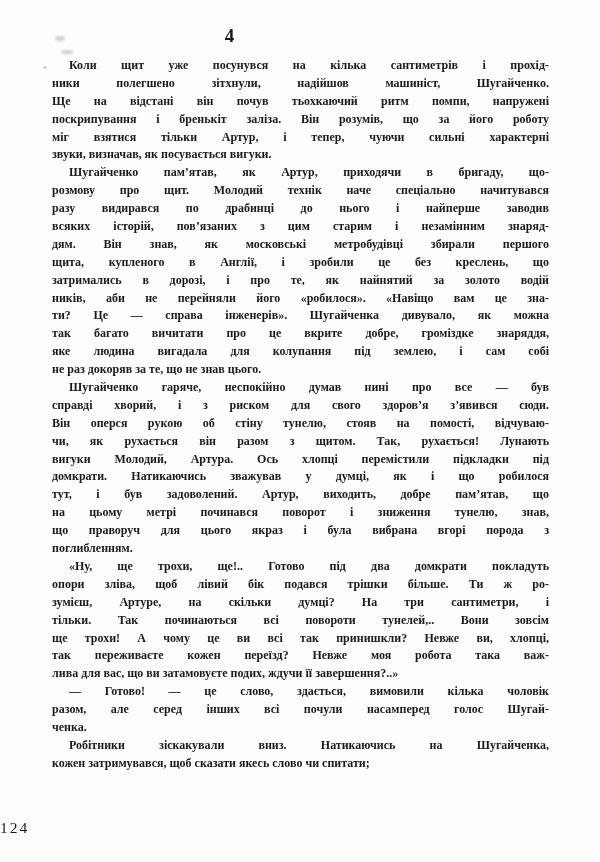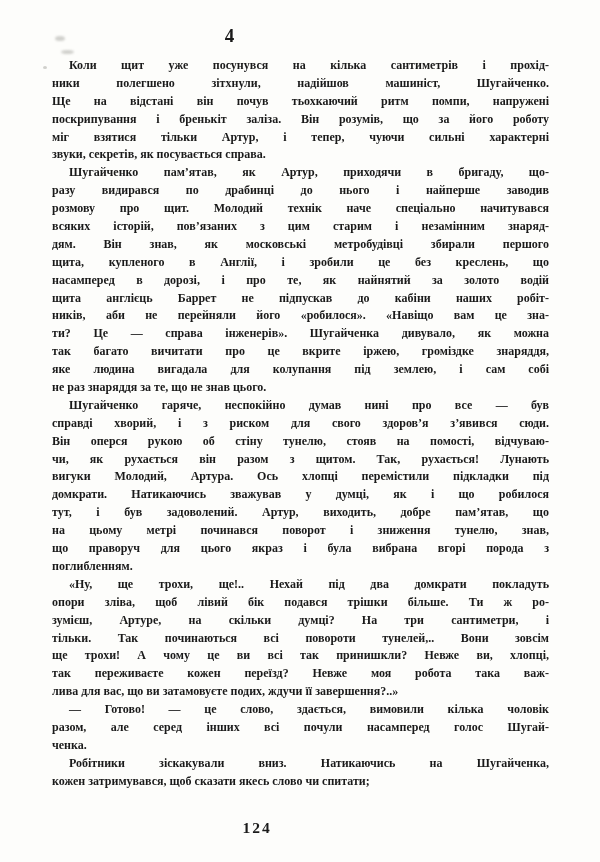--- a/index.html
+++ b/index.html
@@ -42,25 +42,24 @@
     text-align-last: justify;
     white-space: normal;
   }
   .line.indent { text-indent: 17px; }
   .line.para-end { text-align-last: left; }
   .page-number {
     position: absolute;
     top: 819px;
     left: 0;
     width: 472px;           
-    text-align: center;
+    text-align: left;
     font-size: 15.5px;
-    font-weight: bold;
+    font-weight: normal;
     letter-spacing: 2px;
-    margin-left: 21px;
   }
   
   .scan-speck {
     position: absolute;
     background: #9a9a94;
     opacity: 0.45;
     border-radius: 50%;
     filter: blur(1px);
   }
   .speck-1 { left: 55px; top: 36px; width: 10px; height: 5px; }
@@ -76,45 +75,44 @@
   <div class="scan-speck speck-3"></div>
 
   <div class="chapter-number">4</div>
 
   <div class="text-block">
       <div class="line indent">Коли щит уже посунувся на кілька сантиметрів і прохід-</div>
       <div class="line">ники полегшено зітхнули, надійшов машиніст, Шугайченко.</div>
       <div class="line">Ще на відстані він почув тьохкаючий ритм помпи, напружені</div>
       <div class="line">поскрипування і бренькіт заліза. Він розумів, що за його роботу</div>
       <div class="line">міг взятися тільки Артур, і тепер, чуючи сильні характерні</div>
-      <div class="line para-end">звуки, секретів, як посувається справа.</div>
+      <div class="line para-end">звуки, визначав, як посувається вигуки.</div>
       <div class="line indent">Шугайченко пам’ятав, як Артур, приходячи в бригаду, що-</div>
+      <div class="line">розмову про щит. Молодий технік наче спеціально начитувався</div>
       <div class="line">разу видирався по драбинці до нього і найперше заводив</div>
-      <div class="line">розмову про щит. Молодий технік наче спеціально начитувався</div>
       <div class="line">всяких історій, пов’язаних з цим старим і незамінним знаряд-</div>
       <div class="line">дям. Він знав, як московські метробудівці збирали першого</div>
       <div class="line">щита, купленого в Англії, і зробили це без креслень, що</div>
-      <div class="line">насамперед в дорозі, і про те, як найнятий за золото водій</div>
-      <div class="line">щита англієць Баррет не підпускав до кабіни наших робіт-</div>
+      <div class="line">затримались в дорозі, і про те, як найнятий за золото водій</div>
       <div class="line">ників, аби не перейняли його «робилося». «Навіщо вам це зна-</div>
       <div class="line">ти? Це — справа інженерів». Шугайченка дивувало, як можна</div>
-      <div class="line">так багато вичитати про це вкрите іржею, громіздке знаряддя,</div>
+      <div class="line">так багато вичитати про це вкрите добре, громіздке знаряддя,</div>
       <div class="line">яке людина вигадала для колупання під землею, і сам собі</div>
-      <div class="line para-end">не раз знаряддя за те, що не знав цього.</div>
+      <div class="line para-end">не раз докоряв за те, що не знав цього.</div>
       <div class="line indent">Шугайченко гаряче, неспокійно думав нині про все — був</div>
       <div class="line">справді хворий, і з риском для свого здоров’я з’явився сюди.</div>
       <div class="line">Він оперся рукою об стіну тунелю, стояв на помості, відчуваю-</div>
       <div class="line">чи, як рухається він разом з щитом. Так, рухається! Лунають</div>
       <div class="line">вигуки Молодий, Артура. Ось хлопці перемістили підкладки під</div>
       <div class="line">домкрати. Натикаючись зважував у думці, як і що робилося</div>
       <div class="line">тут, і був задоволений. Артур, виходить, добре пам’ятав, що</div>
       <div class="line">на цьому метрі починався поворот і зниження тунелю, знав,</div>
       <div class="line">що праворуч для цього якраз і була вибрана вгорі порода з</div>
       <div class="line para-end">поглибленням.</div>
-      <div class="line indent">«Ну, ще трохи, ще!.. Нехай під два домкрати покладуть</div>
+      <div class="line indent">«Ну, ще трохи, ще!.. Готово під два домкрати покладуть</div>
       <div class="line">опори зліва, щоб лівий бік подався трішки більше. Ти ж ро-</div>
       <div class="line">зумієш, Артуре, на скільки думці? На три сантиметри, і</div>
       <div class="line">тільки. Так починаються всі повороти тунелей,.. Вони зовсім</div>
       <div class="line">ще трохи! А чому це ви всі так принишкли? Невже ви, хлопці,</div>
       <div class="line">так переживаєте кожен переїзд? Невже моя робота така важ-</div>
       <div class="line para-end">лива для вас, що ви затамовуєте подих, ждучи її завершення?..»</div>
       <div class="line indent">— Готово! — це слово, здається, вимовили кілька чоловік</div>
       <div class="line">разом, але серед інших всі почули насамперед голос Шугай-</div>
       <div class="line para-end">ченка.</div>
       <div class="line indent">Робітники зіскакували вниз. Натикаючись на Шугайченка,</div>

